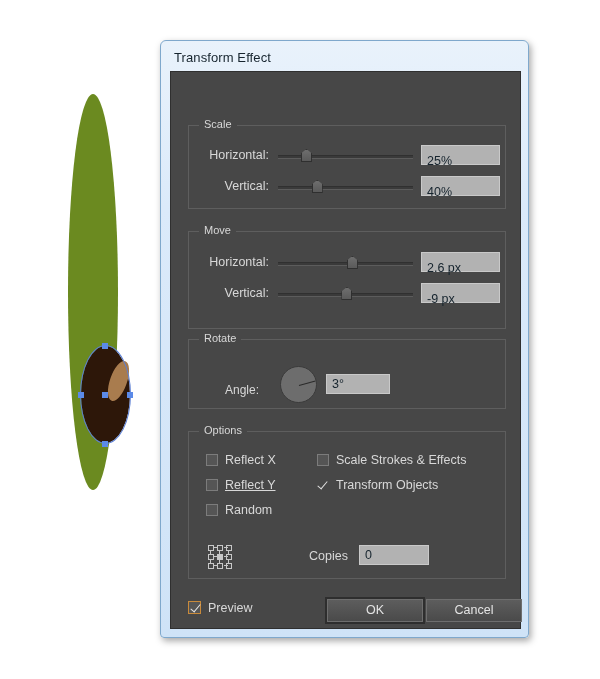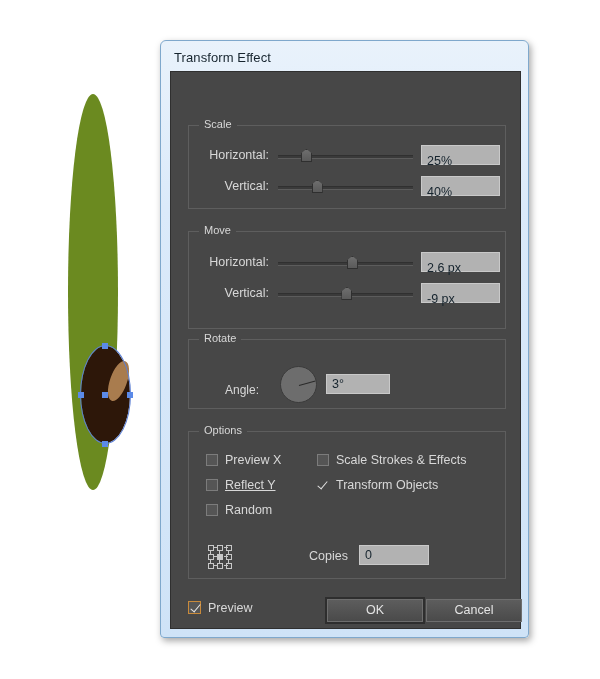--- a/index.html
+++ b/index.html
@@ -365,21 +365,21 @@
         <div id="dial">
           <div id="dial-needle"></div>
         </div>
         <div id="angle-field">3°</div>
       </div>
 
       <div class="group" id="grp-options">
         <span class="group-label">Options</span>
 
         <div class="opt" style="left:17px; top:21px;">
-          <span class="cb"></span><span>Preview X</span>
+          <span class="cb"></span><span>Reflect X</span>
         </div>
         <div class="opt" style="left:17px; top:46px;text-decoration:underline;">
           <span class="cb"></span><span>Reflect Y</span>
         </div>
         <div class="opt" style="left:17px; top:71px;">
           <span class="cb"></span><span>Random</span>
         </div>
 
         <div class="opt" style="left:128px; top:21px;">
           <span class="cb"></span><span>Scale Strokes &amp; Effects</span>

